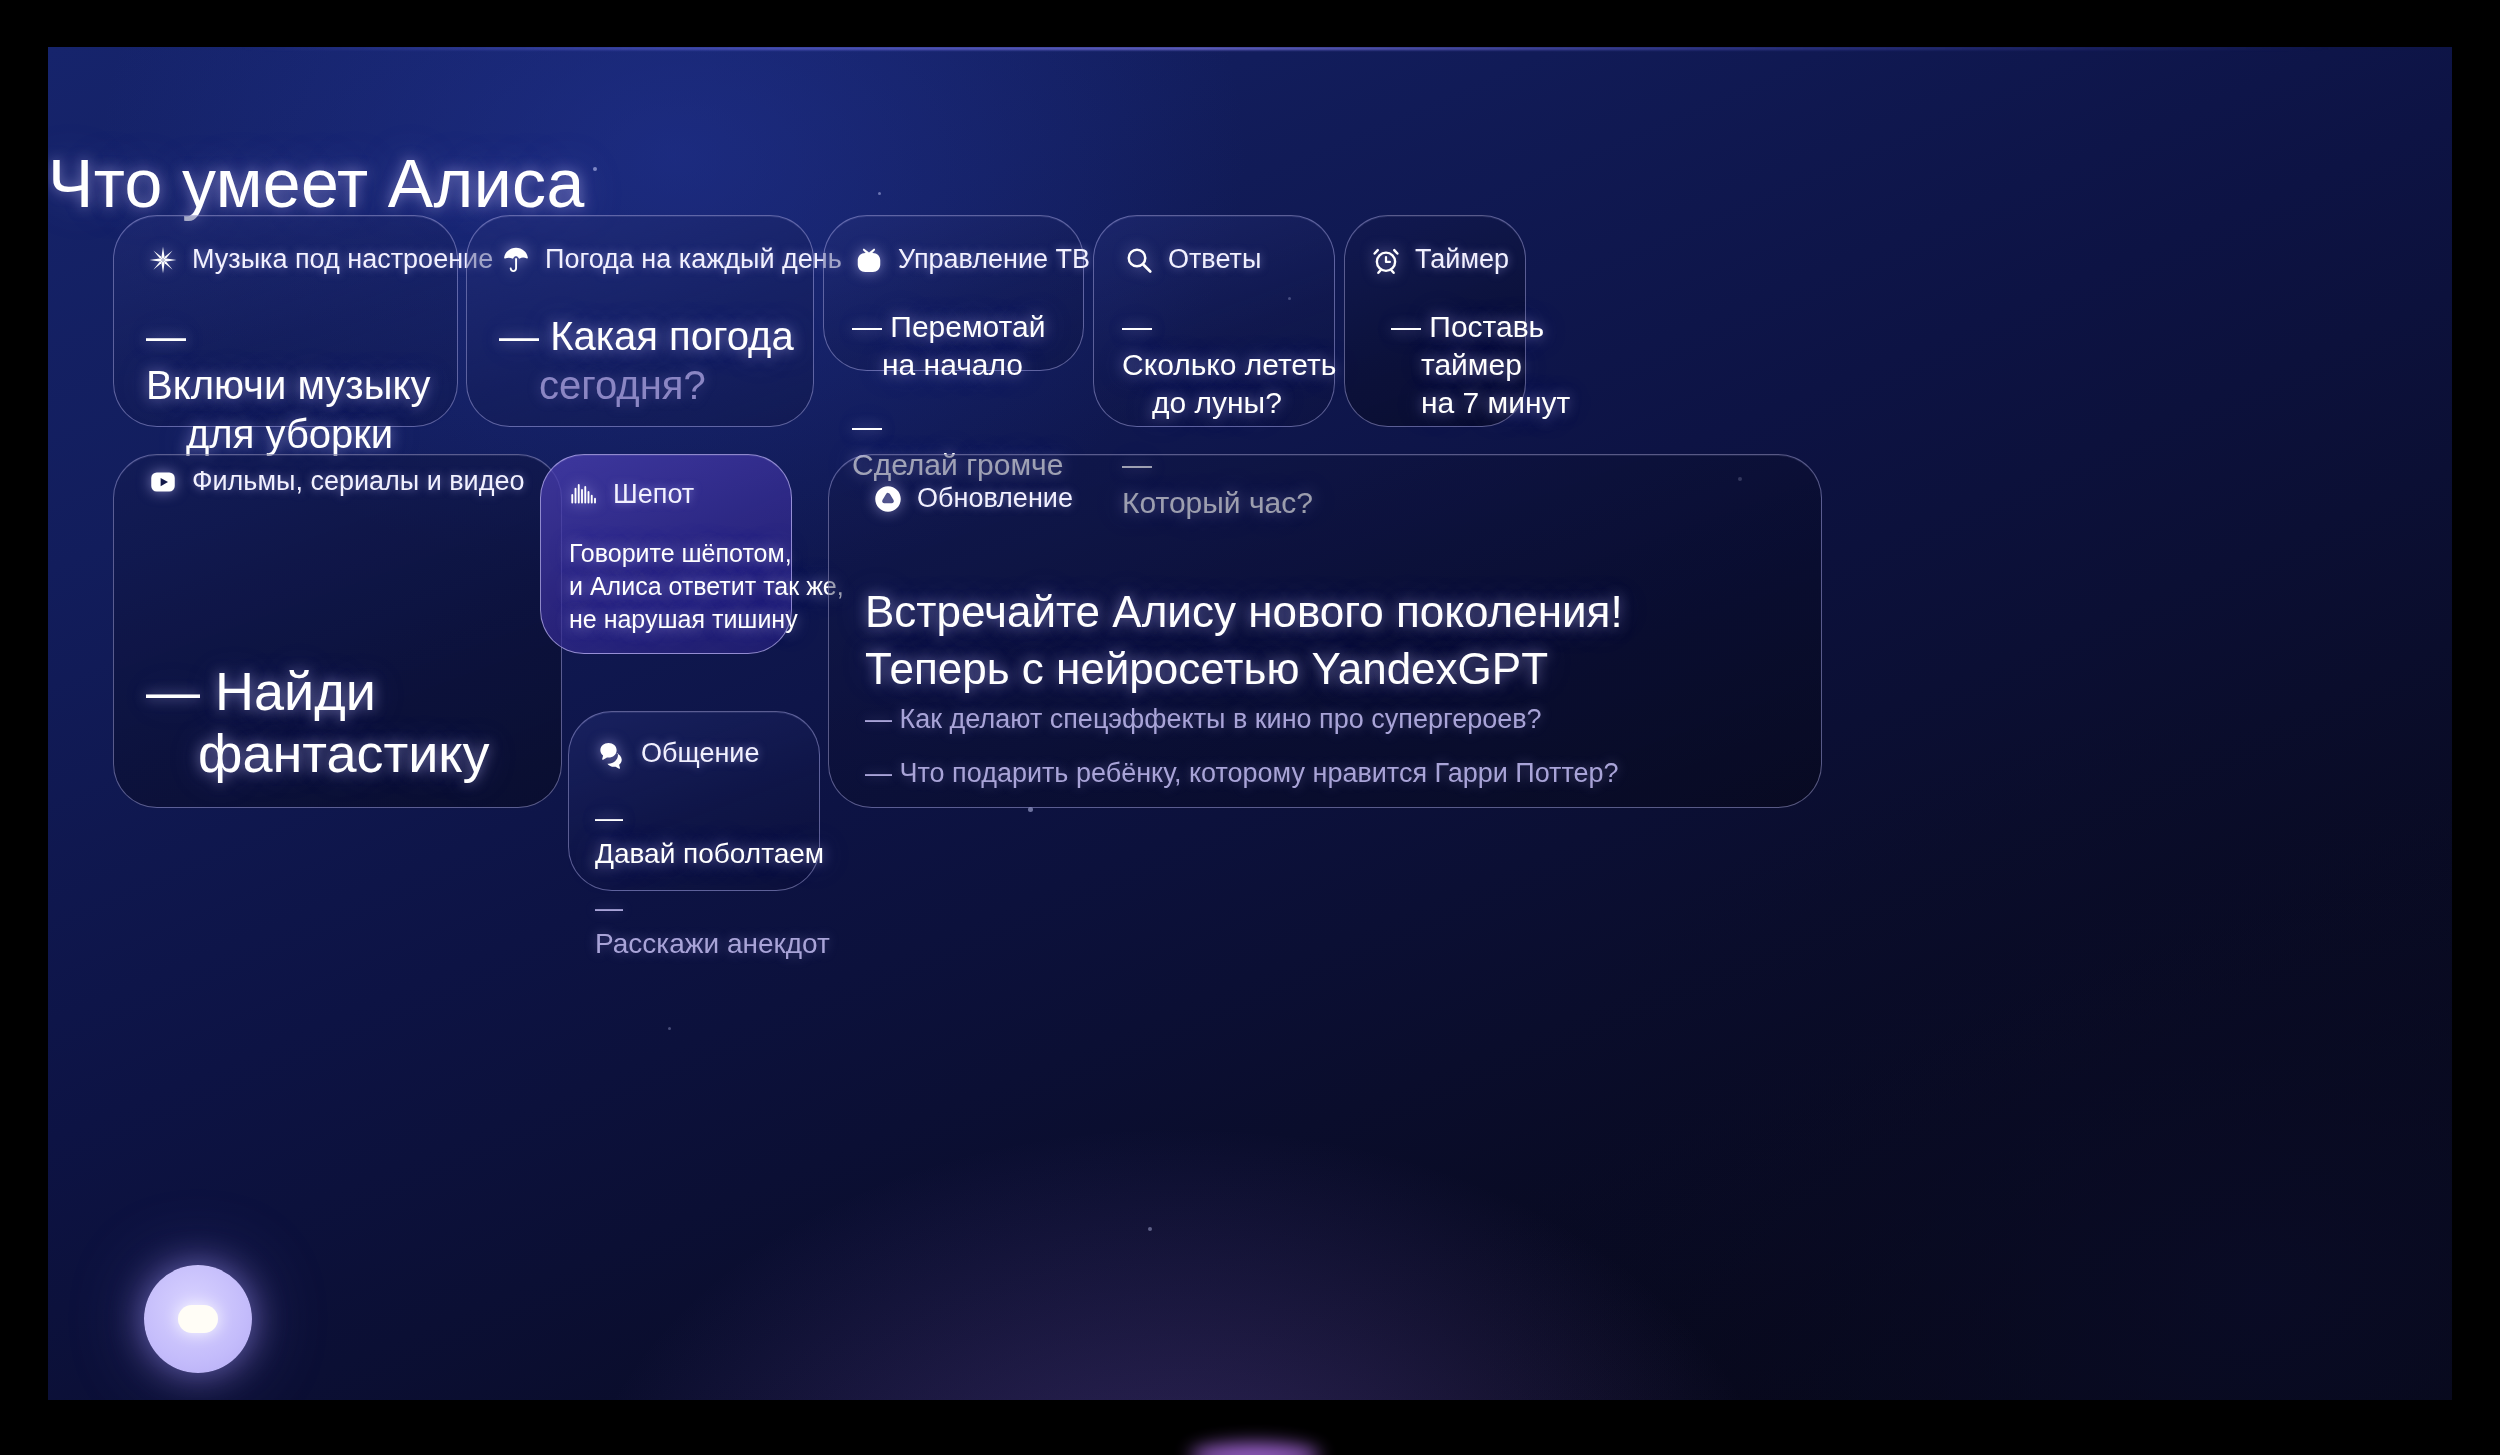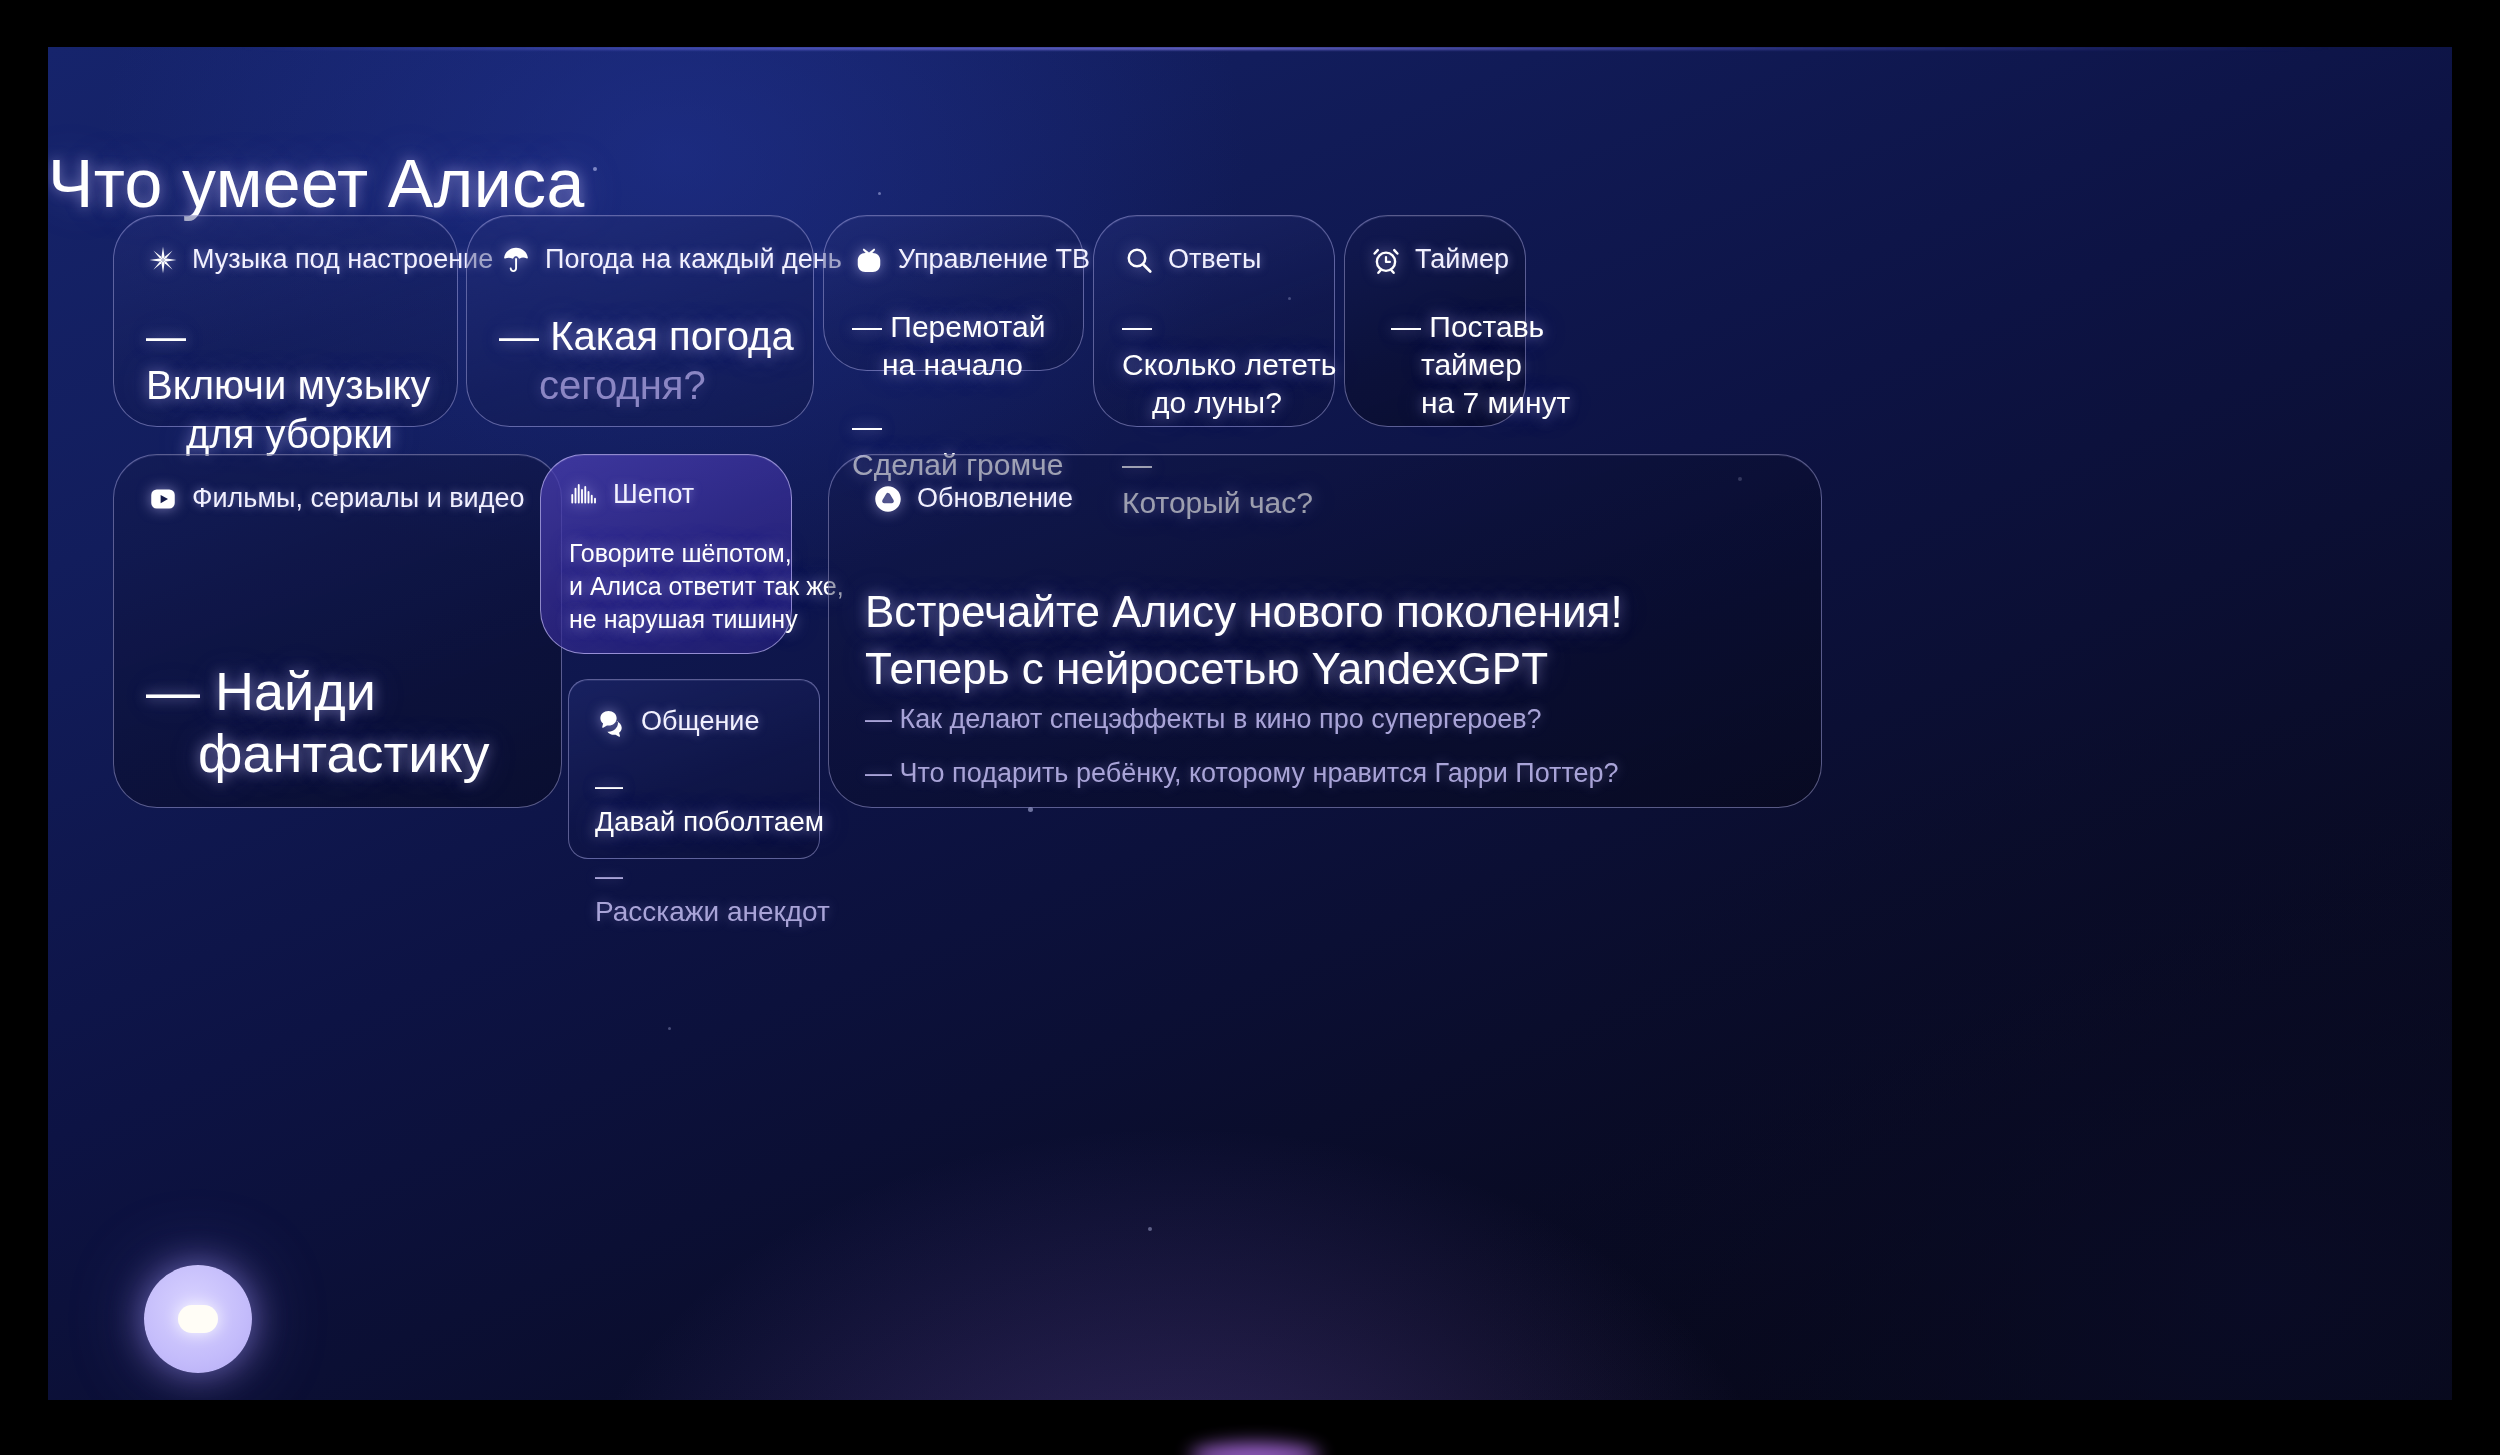--- a/index.html
+++ b/index.html
@@ -166,21 +166,21 @@
       </div>
       <div class="quotes" style="left:24px; top:92px; font-size:30px; line-height:38px;margin-left:22px;">
         <div><span class="dash q">—</span>
              <span class="q">Поставь</span></div>
         <div style="padding-left:30px;"><span class="q">таймер</span></div>
         <div style="padding-left:30px;"><span class="q">на 7 минут</span></div>
       </div>
     </div>
 
     <div class="card dark" style="left:65px; top:407px; width:449px; height:354px;">
-      <div class="card-head" style="left:34px; top:28px;">
+      <div class="card-head" style="left:34px; top:11px;">
         <svg class="ico" viewBox="0 0 24 24">
           <rect x="2.6" y="4.4" width="18.8" height="15.2" rx="4.4" fill="#fff"></rect>
           <path d="M10.1 8.7 16 12 10.1 15.3Z" fill="#131a4a"></path>
         </svg>
         <span class="label">Фильмы, сериалы и видео</span>
       </div>
       <div class="quotes" style="left:32px; top:205px; font-size:54px; line-height:62px; font-weight:300;">
         <div><span class="dash q">—</span>
              <span class="q">Найди</span></div>
         <div style="padding-left:52px;"><span class="q">фантастику</span></div>
@@ -203,21 +203,21 @@
         </svg>
         <span class="label">Шепот</span>
       </div>
       <div class="quotes" style="left:28px; top:82px; font-size:25px; line-height:33px;">
         <div class="q">Говорите шёпотом,</div>
         <div class="q">и Алиса ответит так же,</div>
         <div class="q">не нарушая тишину</div>
       </div>
     </div>
 
-    <div class="card" style="left:520px; top:632px; width:252px; height:180px;border-radius:20px;">
+    <div class="card" style="left:520px; top:664px; width:252px; height:180px;">
       <div class="card-head" style="left:28px; top:26px;">
         <svg class="ico" viewBox="0 0 24 24">
           <path fill="#fff" d="M9.2 3.2c-3.6 0-6.5 2.5-6.5 5.7 0 1.7.85 3.25 2.2 4.3l-.75 2.7c-.13.47.36.85.78.6l3.05-1.8c.4.06.8.1 1.22.1 3.6 0 6.5-2.6 6.5-5.9S12.8 3.2 9.2 3.2Z"></path>
           <path fill="#fff" d="M16.6 11.4c.1.47.15.95.15 1.45 0 3.9-3.5 6.9-7.6 6.9-.28 0-.56-.02-.83-.05 1.1 1.5 3.1 2.5 5.4 2.5.4 0 .78-.03 1.16-.09l2.75 1.6c.4.23.87-.12.75-.57l-.7-2.5c1.3-.97 2.1-2.4 2.1-3.97 0-2.35-1.8-4.4-4.37-5.27Z"></path>
         </svg>
         <span class="label">Общение</span>
       </div>
       <div class="quotes" style="left:26px; top:88px; font-size:28px; line-height:36px;">
         <div><span class="dash q">—</span>
              <span class="q">Давай поболтаем</span></div>

